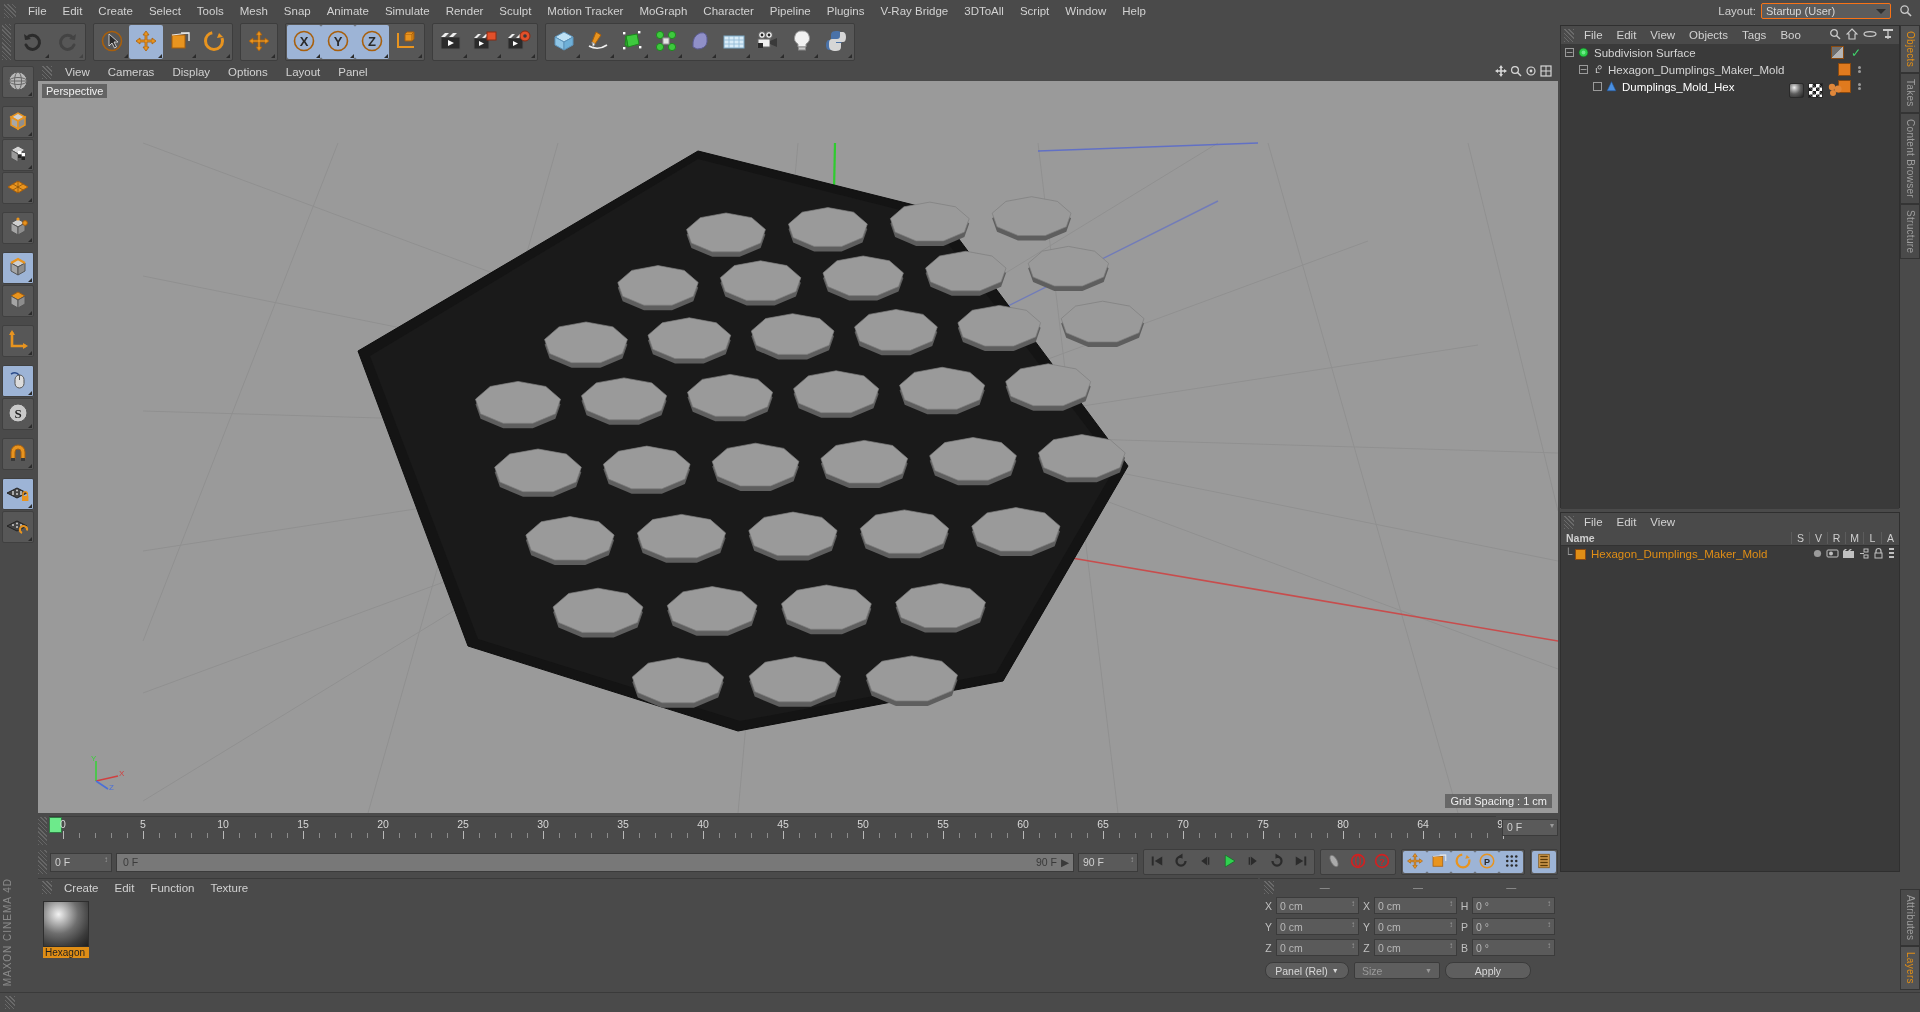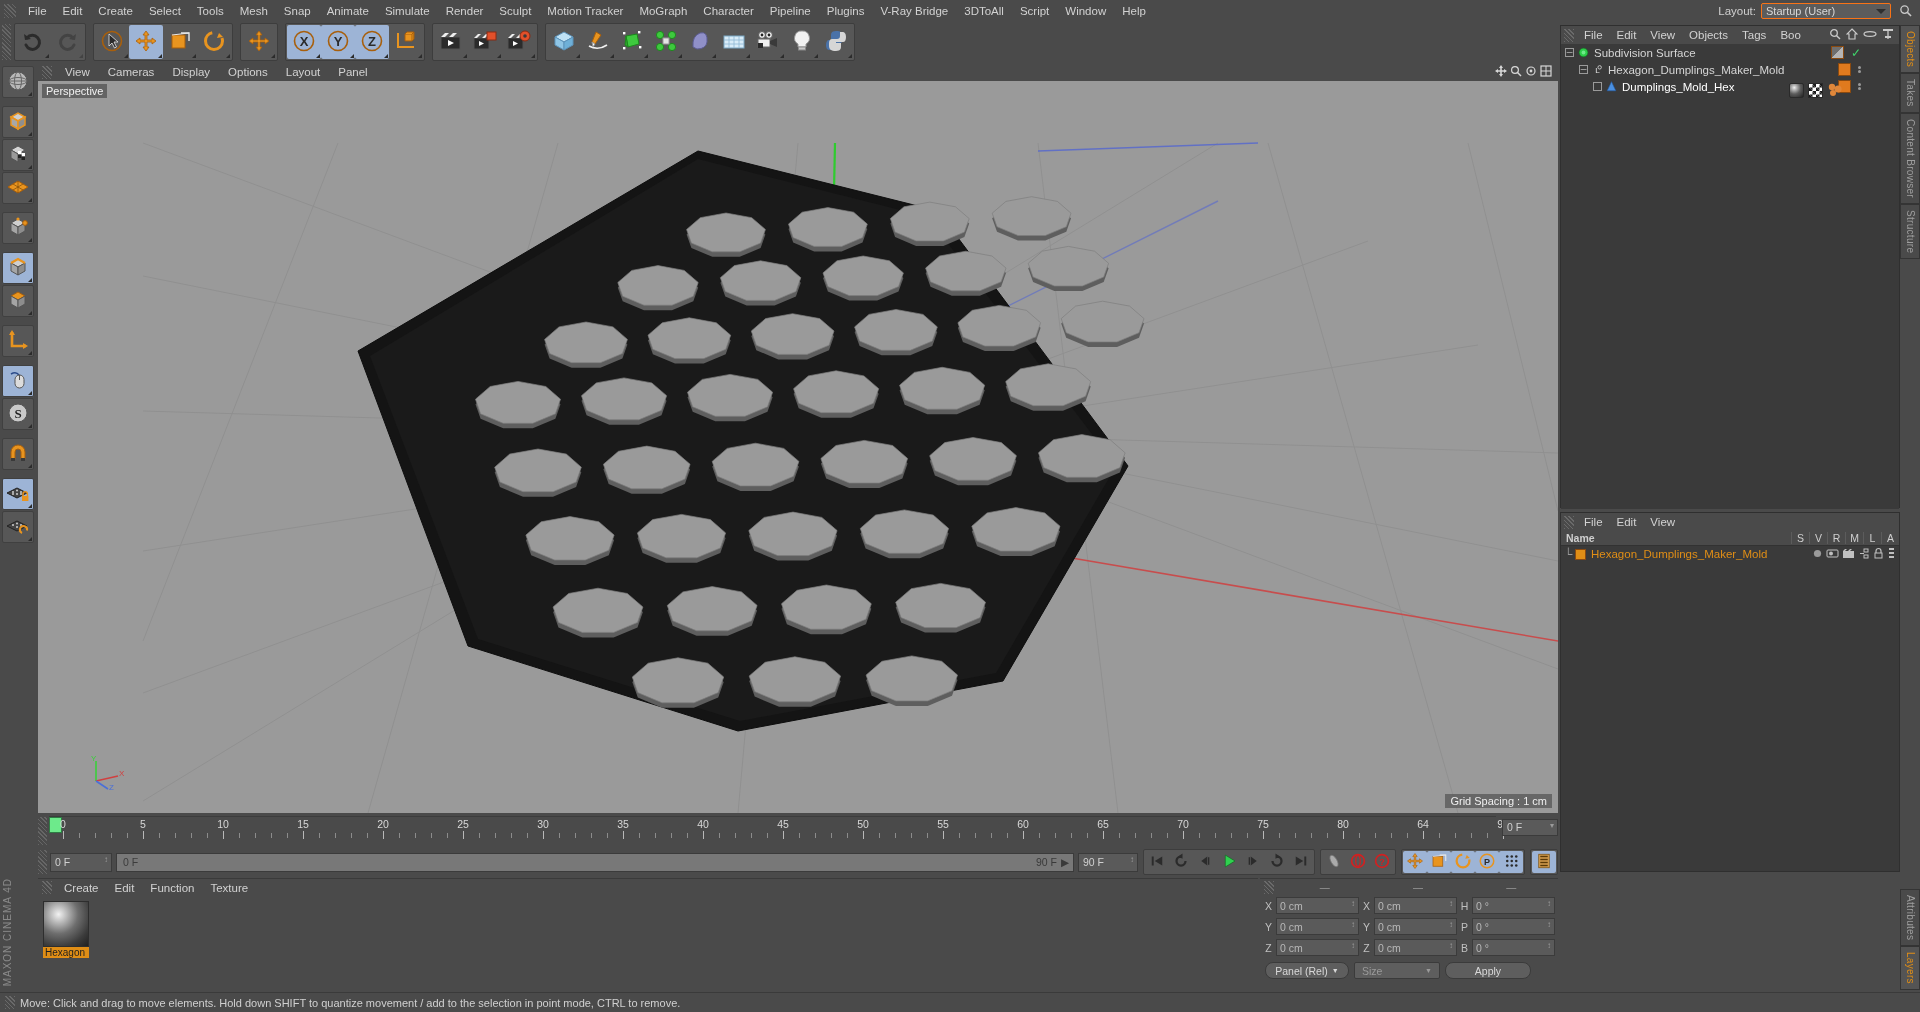--- a/index.html
+++ b/index.html
@@ -1254,16 +1254,15 @@
         <div class="vtab">Structure</div>
       </div>
     <div id="vtabs-lower" style="position:absolute;bottom:0;width:20px">
         <div class="vtab">Attributes</div>
         <div class="vtab on">Layers</div>
       </div>
   </div>
 
   <div class="statusbar">
     <div class="grip"></div>
-    <div class="status-text">Move: Click and drag to move elements. Hold down SHIFT to quantize movement / add to the selection in point mode, CTRL to remove.</div>
   </div>
 
 </div>
 
 </body></html>

